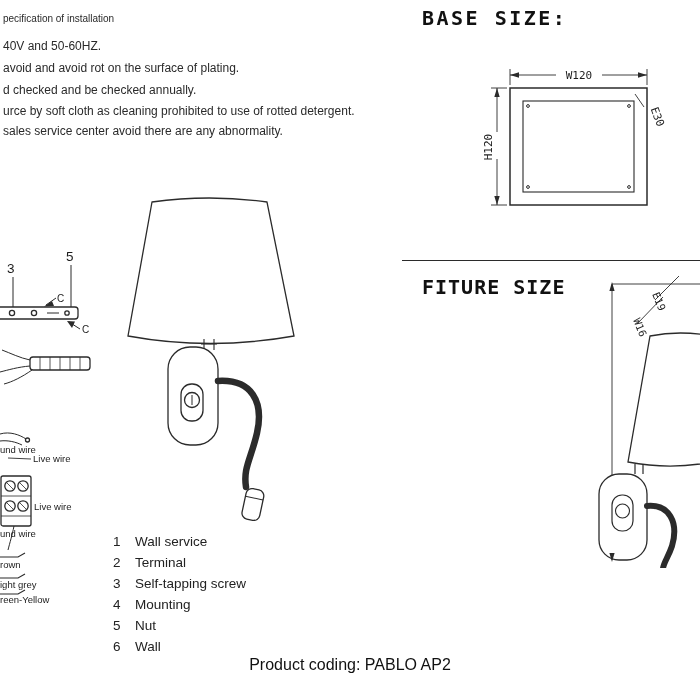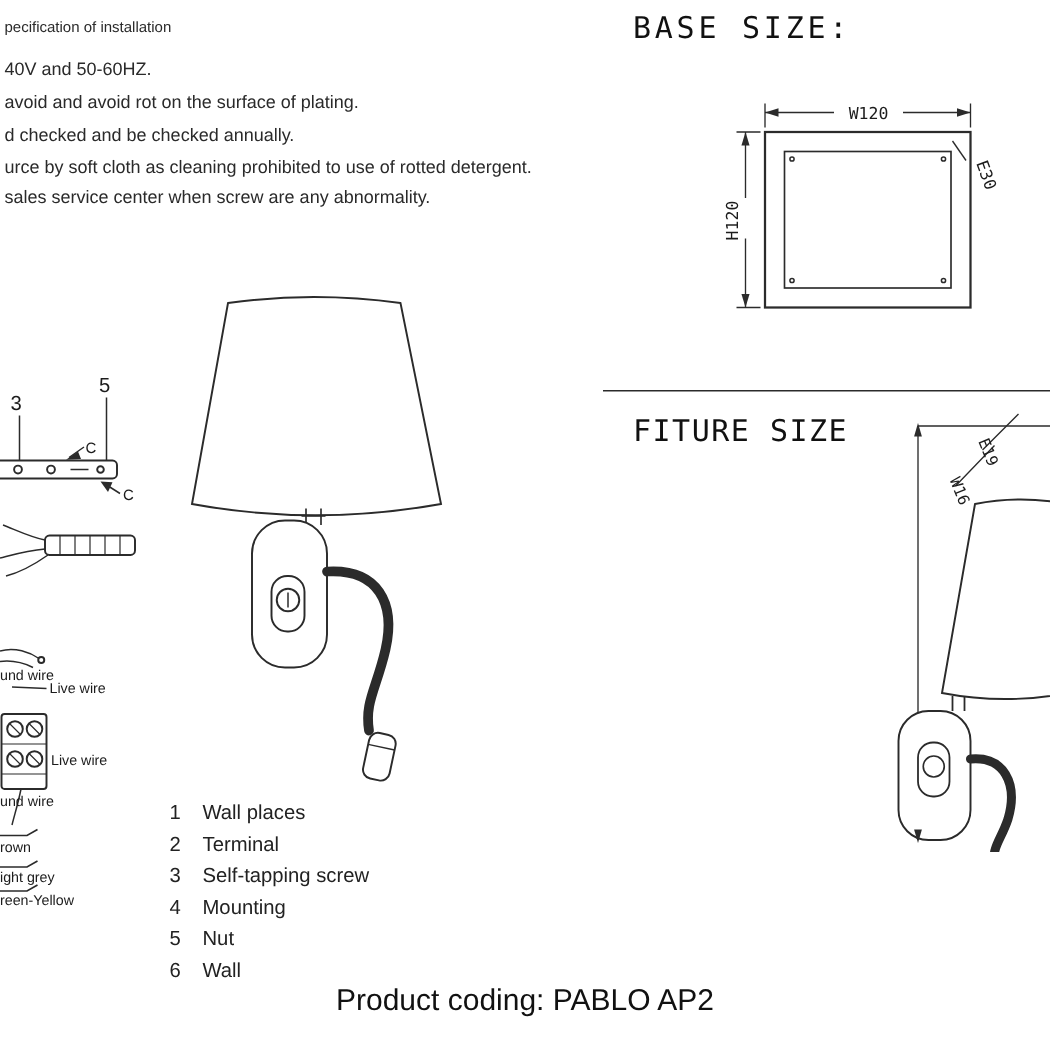--- a/index.html
+++ b/index.html
@@ -8,41 +8,41 @@
     position:relative;
     background:#ffffff;
     color:#1c1c1c;
     font-family:"Liberation Sans", sans-serif;
     overflow:hidden;
   }
   .abs { position:absolute; white-space:nowrap; }
   .instr { font-size:12px; color:#2a2a2a; }
   .cad {
     font-family:"DejaVu Sans Mono", monospace;
-    font-weight:normal;
+    font-weight:bold;
     color:#111;
   }
   .title-base { font-size:20px; letter-spacing:2.5px; }
   .title-fix  { font-size:20px; letter-spacing:1px; }
   .parts { font-size:13.5px; color:#222; }
   .part-row { display:flex; align-items:center; height:21px; }
   .part-num { width:13px; text-align:left; }
   .part-label { margin-left:9px; }
-  .footer-coding { font-size:20px; color:#111; }
+  .footer-coding { font-size:16px; color:#111; }
   svg text { user-select:none; }
 </style>
 </head>
 <body>
 
 <div class="abs instr" style="left:3px;top:13px;font-size:10px">pecification of installation</div>
 <div class="abs instr" style="left:3px;top:39px">40V and 50-60HZ.</div>
 <div class="abs instr" style="left:3px;top:61px">avoid and avoid rot on the surface of plating.</div>
 <div class="abs instr" style="left:3px;top:83px">d checked and be checked annually.</div>
 <div class="abs instr" style="left:3px;top:104px">urce by soft cloth as cleaning prohibited to use of rotted detergent.</div>
-<div class="abs instr" style="left:3px;top:124px">sales service center when screw are any abnormality.</div>
+<div class="abs instr" style="left:3px;top:124px">sales service center avoid there are any abnormality.</div>
 
 <div class="abs cad title-base" style="left:422px;top:6px">BASE SIZE:</div>
 
 <svg class="abs" style="left:468px;top:56px" width="232" height="168" viewBox="0 0 232 168">
   <g fill="none" stroke="#2b2b2b">
     <rect x="42" y="32" width="137" height="117" stroke-width="1.5"></rect>
     <rect x="55" y="45" width="111" height="91" stroke-width="1.1"></rect>
     <circle cx="60" cy="50" r="1.4"></circle>
       <circle cx="161" cy="50" r="1.4"></circle>
     <circle cx="60" cy="131" r="1.4"></circle>
@@ -154,21 +154,21 @@
     <text x="0" y="347" font-size="9.5">und wire</text>
     <text x="0" y="378" font-size="9.5">rown</text>
     <text x="0" y="398" font-size="9.5">ight grey</text>
     <text x="0" y="413" font-size="9.5">reen-Yellow</text>
   </g>
 </svg>
 
 <div class="abs parts" style="left:113px;top:531px">
   <div class="part-row">
     <span class="part-num">1</span>
-    <span class="part-label">Wall places</span>
+    <span class="part-label">Wall service</span>
   </div>
   <div class="part-row">
     <span class="part-num">2</span>
     <span class="part-label">Terminal</span>
   </div>
   <div class="part-row">
     <span class="part-num">3</span>
     <span class="part-label">Self-tapping screw</span>
   </div>
   <div class="part-row">

